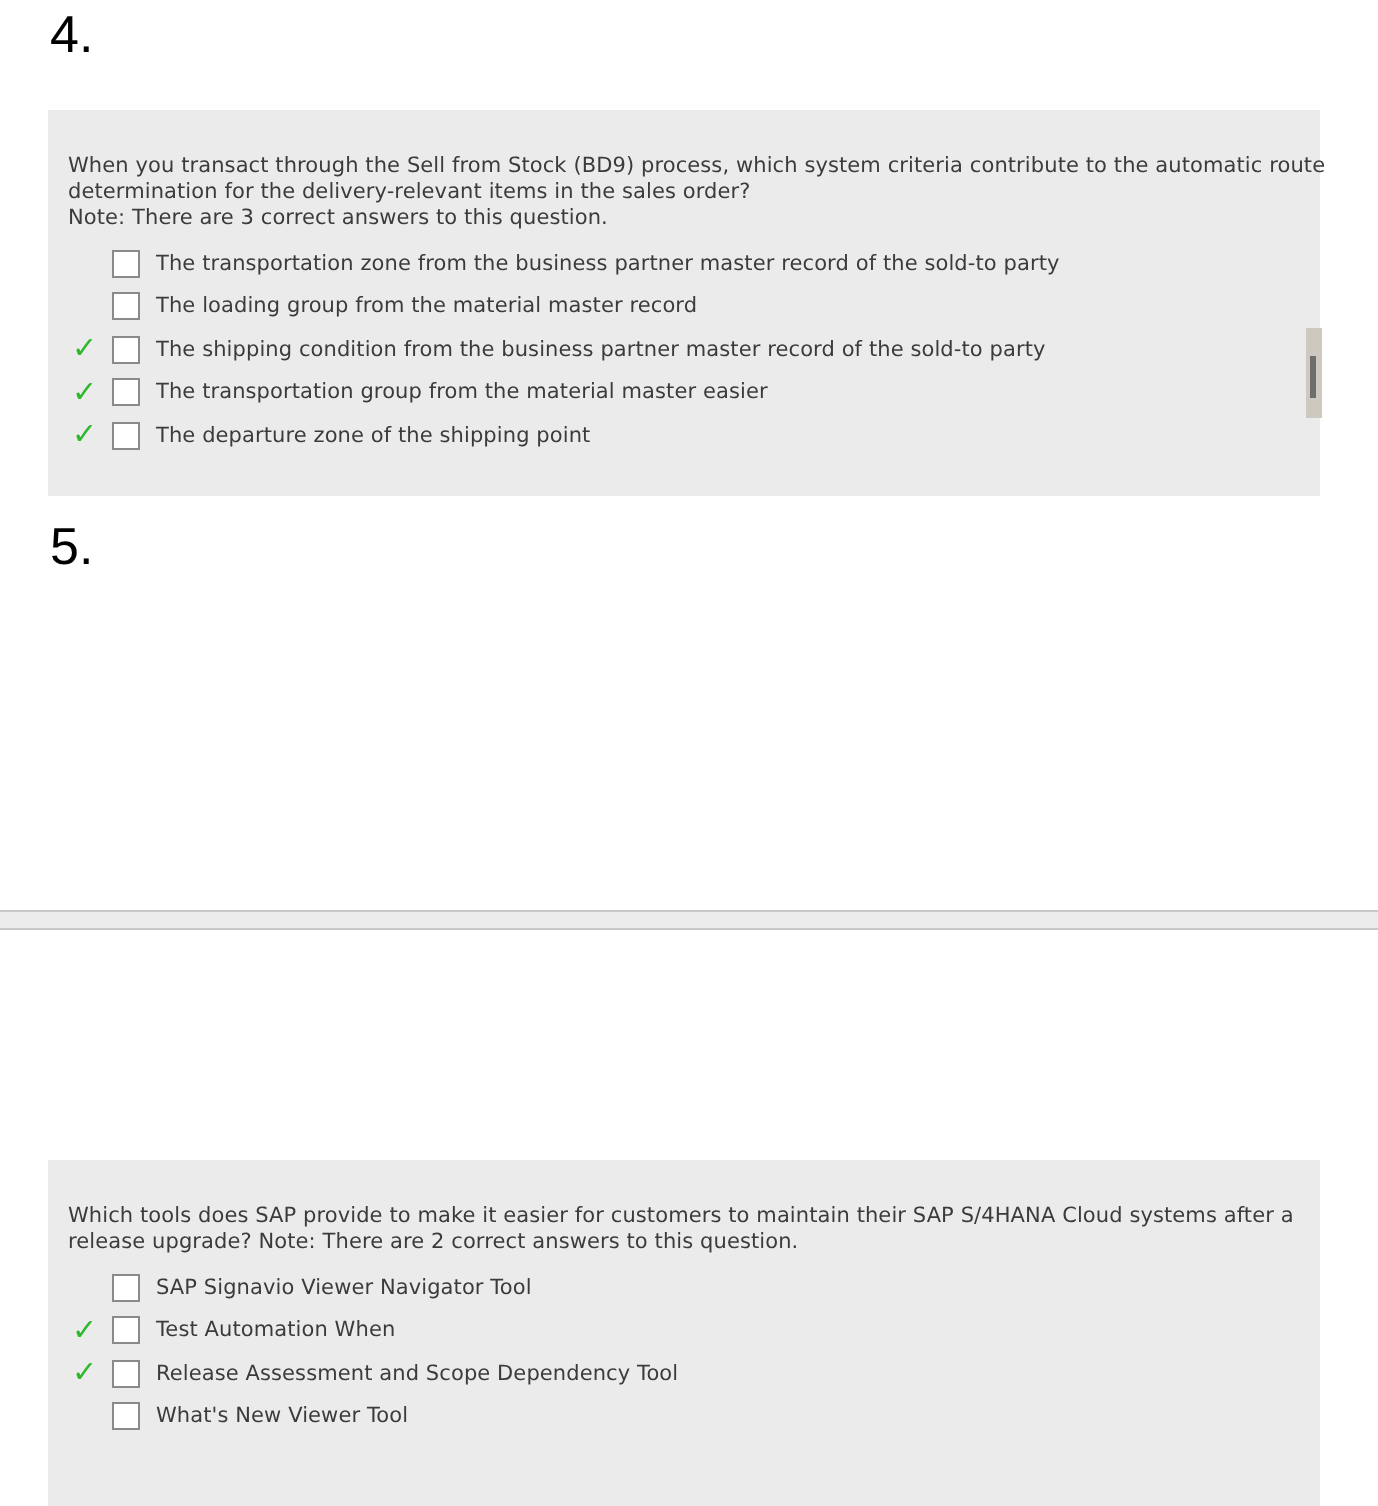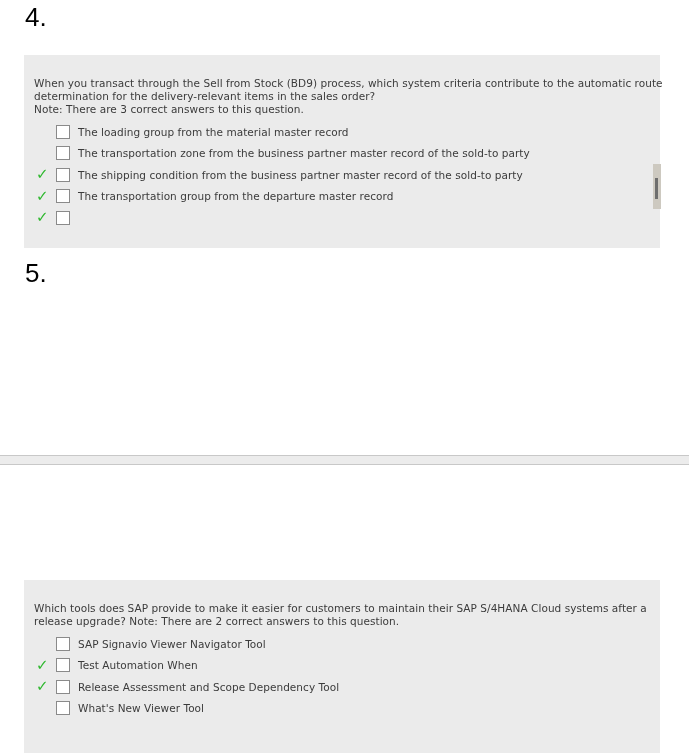--- a/index.html
+++ b/index.html
@@ -109,40 +109,41 @@
 
 <div class="qbox" id="q4-box">
   <div class="qline">When you transact through the Sell from Stock (BD9) process, which system criteria contribute to the automatic route</div>
   <div class="qline">determination for the delivery-relevant items in the sales order?</div>
   <div class="qline">Note: There are 3 correct answers to this question.</div>
 
   <div class="opts">
     <div class="opt">
       <span class="check" style="visibility: hidden;">✓</span>
       <span class="cb"></span>
-      <span class="opt-label">The loading group from the material master record</span>
+      <span class="opt-label">The transportation zone from the business partner master record of the sold-to party</span>
     </div>
     <div class="opt">
       <span class="check" style="visibility: hidden;">✓</span>
       <span class="cb"></span>
-      <span class="opt-label">The transportation zone from the business partner master record of the sold-to party</span>
+      <span class="opt-label">The loading group from the material master record</span>
     </div>
     <div class="opt">
       <span class="check">✓</span>
       <span class="cb"></span>
       <span class="opt-label">The shipping condition from the business partner master record of the sold-to party</span>
     </div>
     <div class="opt">
       <span class="check">✓</span>
       <span class="cb"></span>
-      <span class="opt-label">The transportation group from the departure master record</span>
+      <span class="opt-label">The transportation group from the material master easier</span>
     </div>
     <div class="opt">
       <span class="check">✓</span>
       <span class="cb"></span>
+      <span class="opt-label">The departure zone of the shipping point</span>
     </div>
   </div>
 </div>
 
 <div id="scrollbar-fragment">
   <div class="thumb"></div>
 </div>
 
 <div class="qnum" id="q5-number">5.</div>
 

